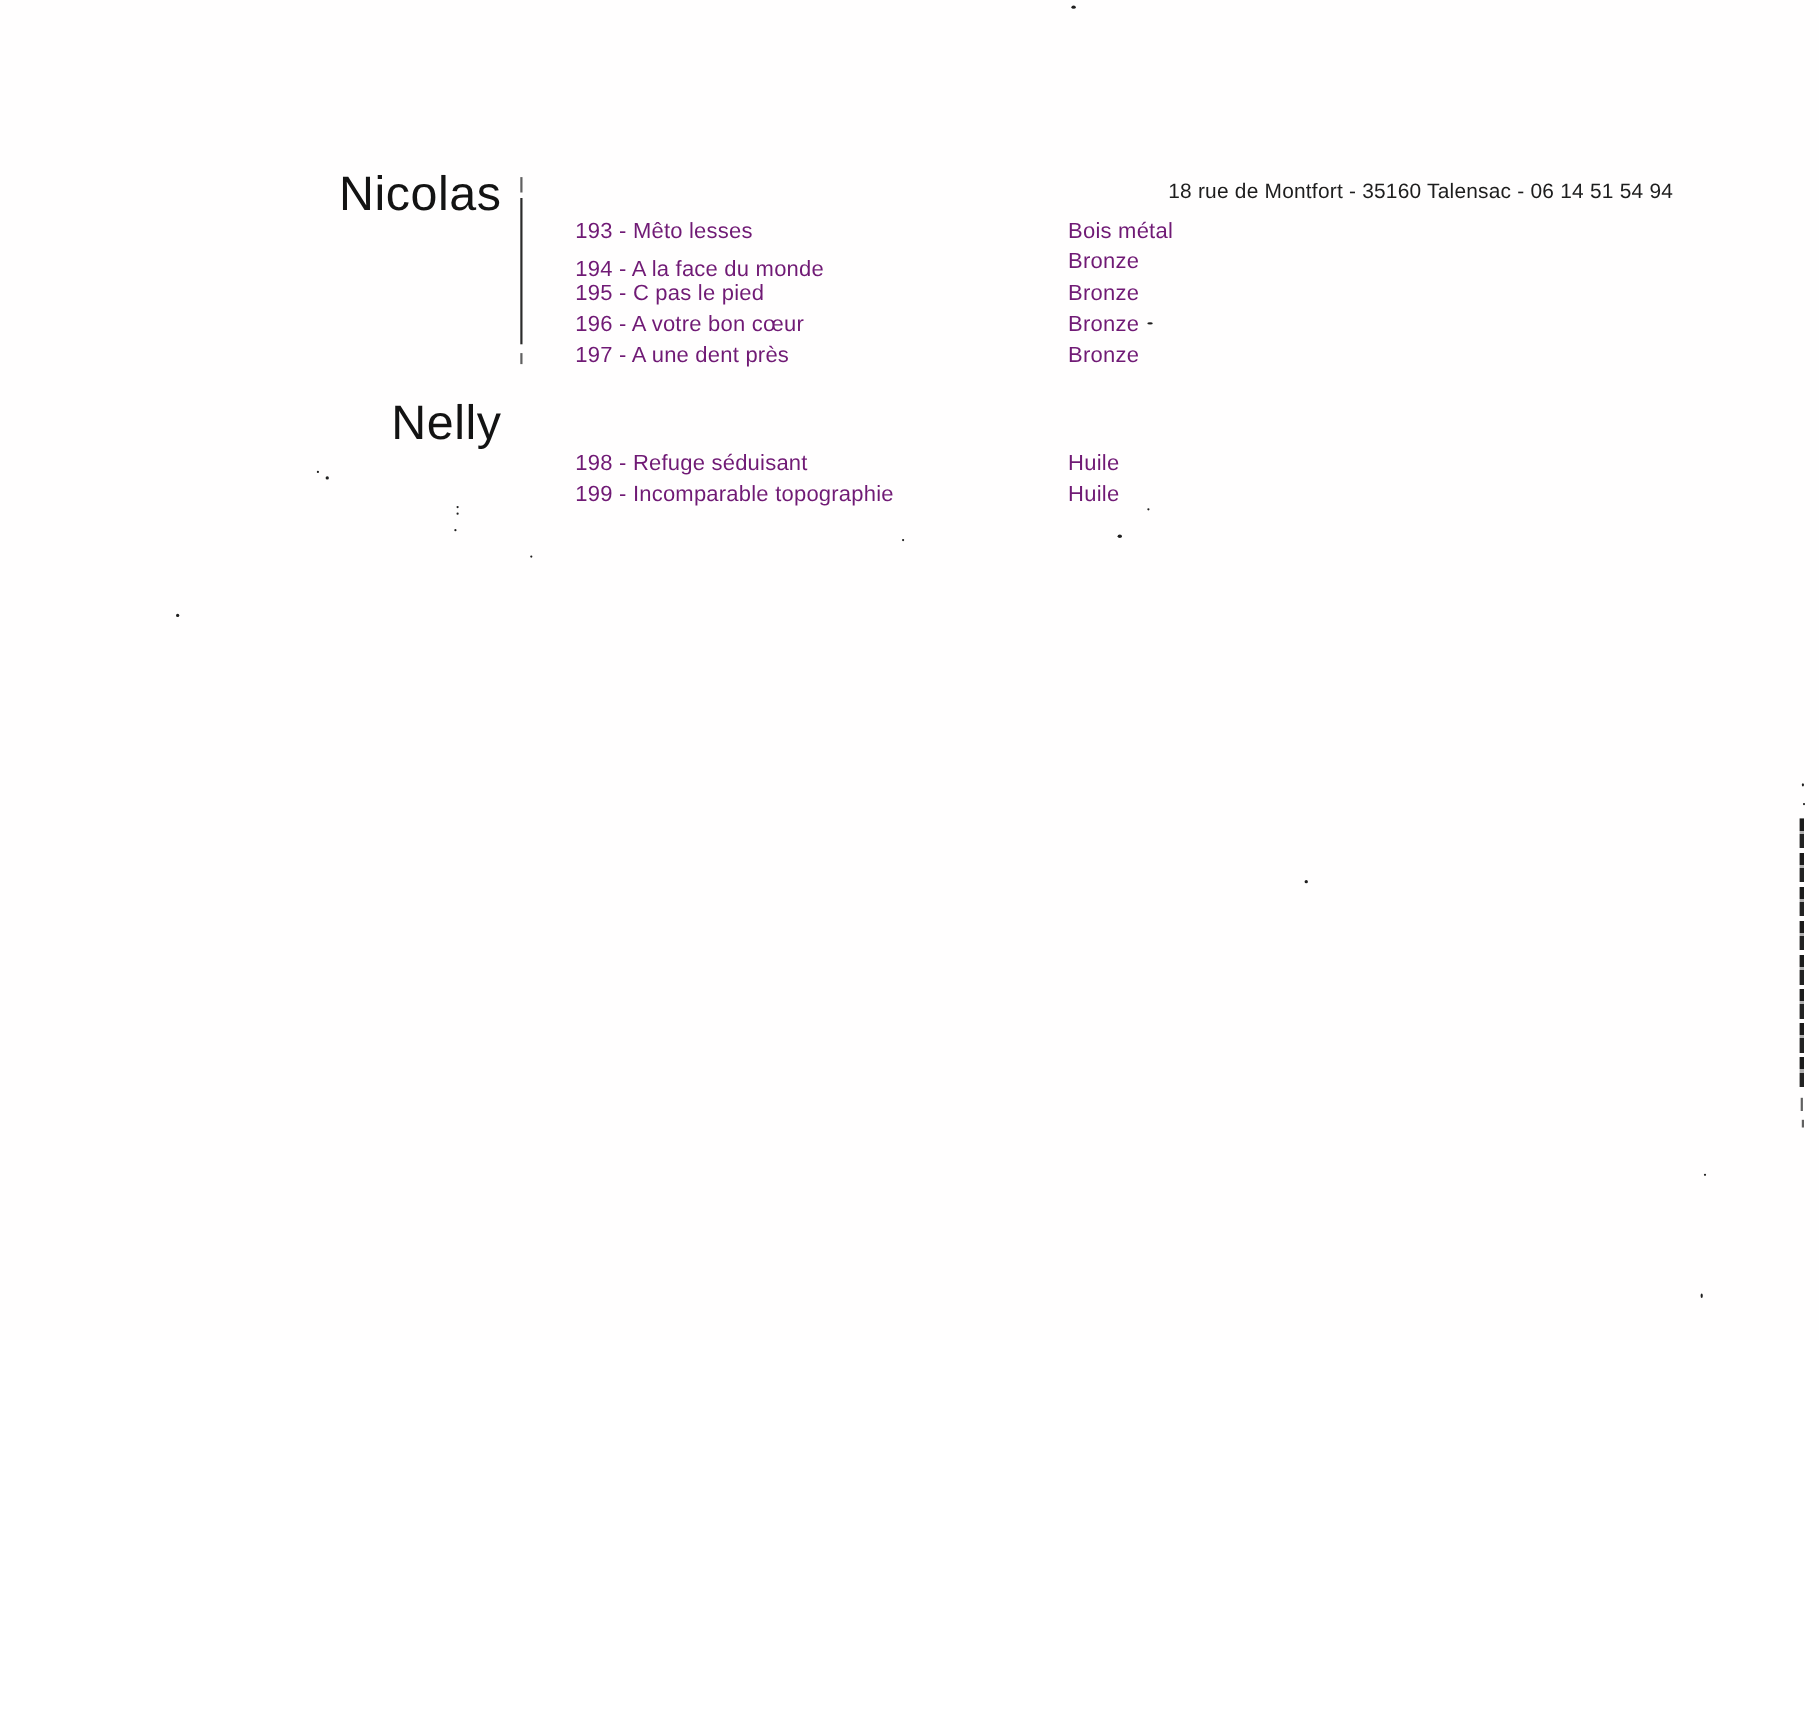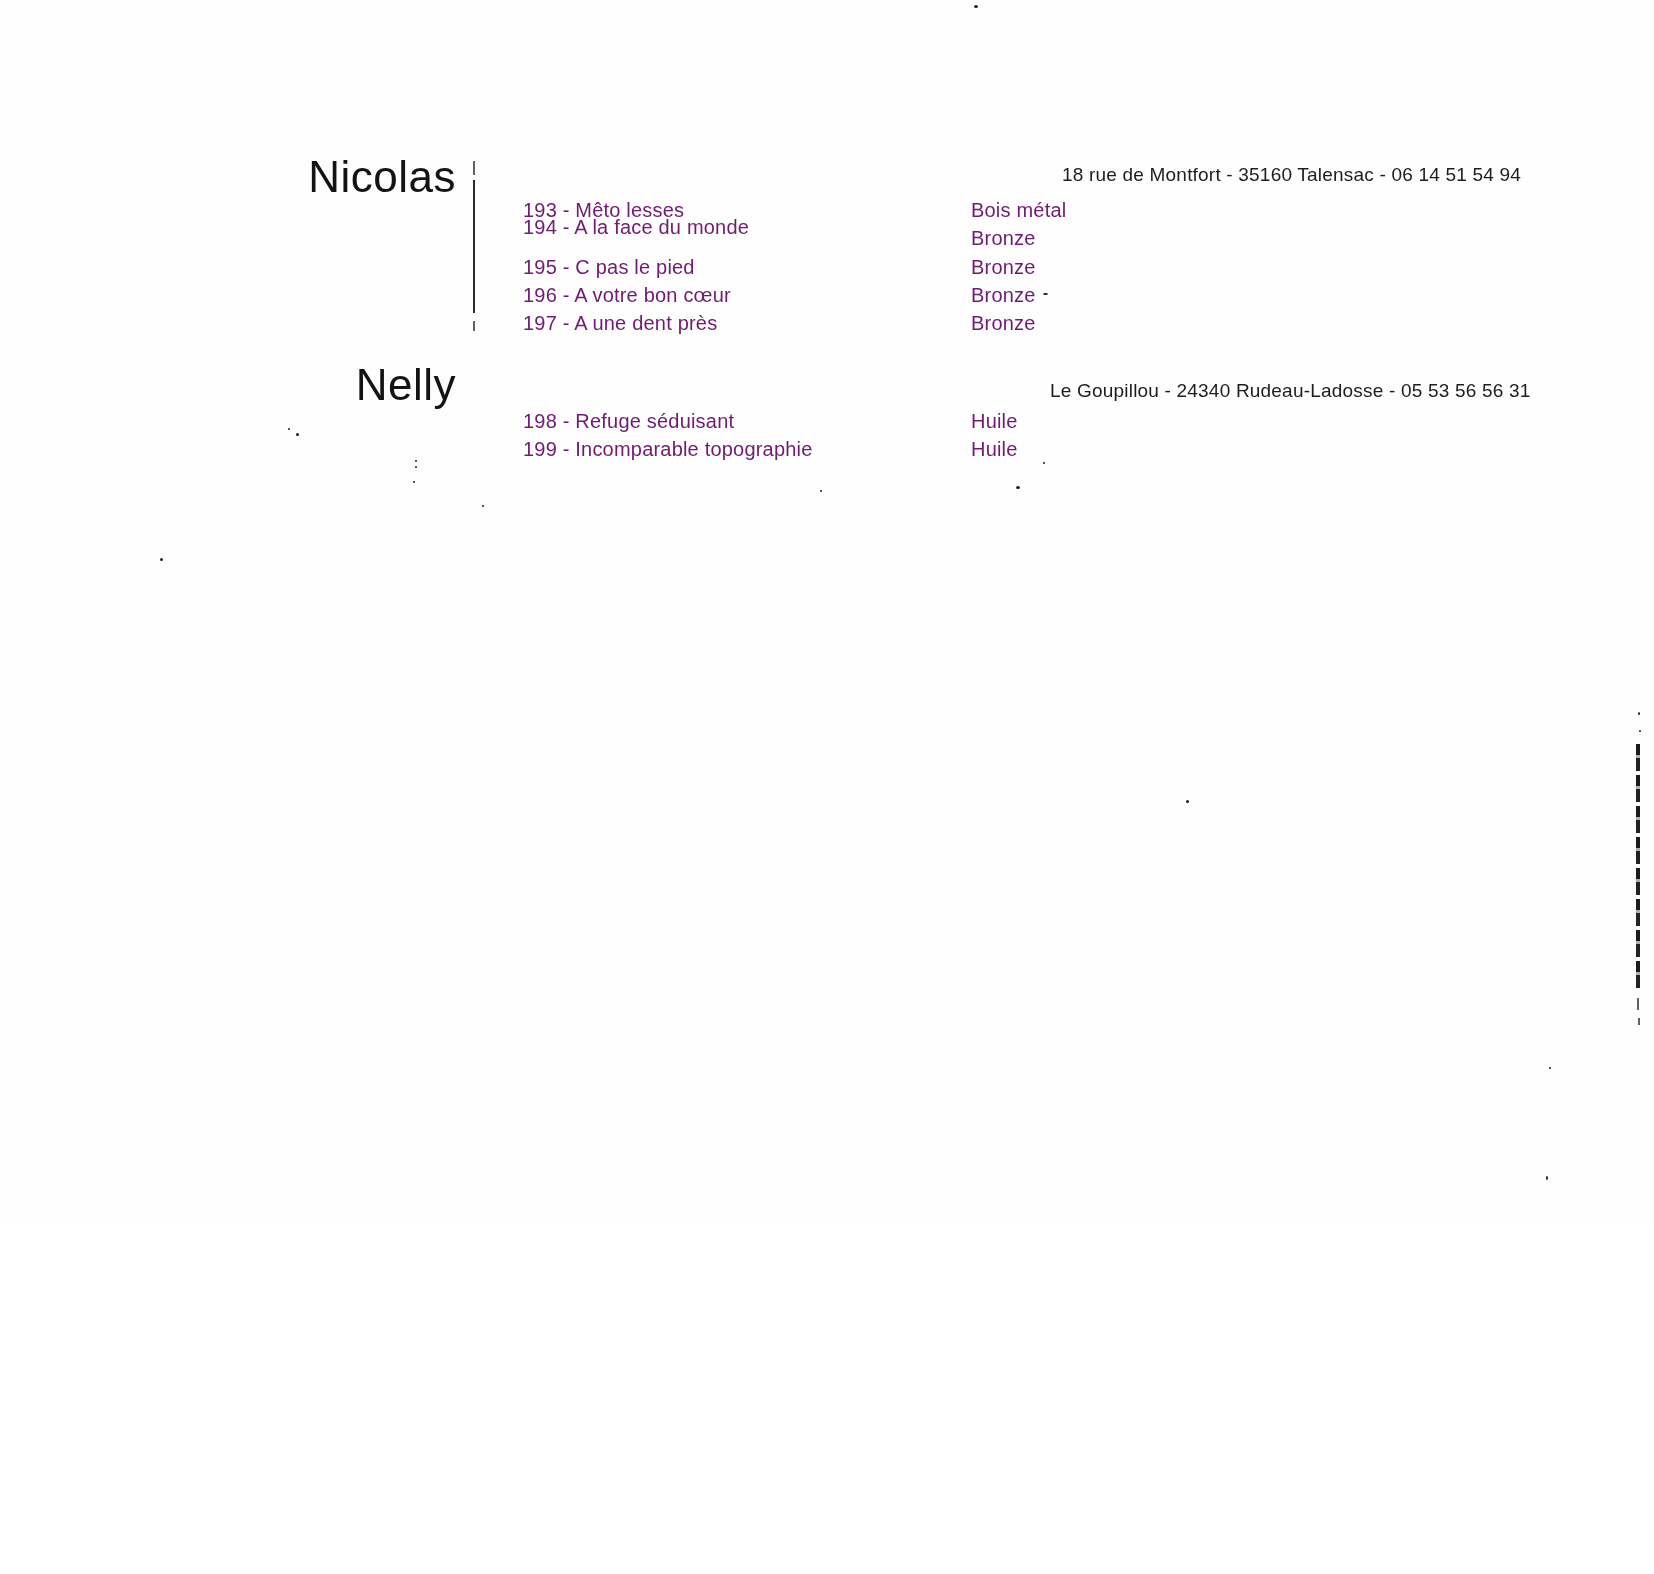--- a/index.html
+++ b/index.html
@@ -76,36 +76,35 @@
   <div class="vline faint" style="left:473px; top:161px; height:14px;"></div>
   <div class="vline" style="left:473px; top:180px; height:133px;"></div>
   <div class="vline faint" style="left:473px; top:321px; height:10px;"></div>
 
 
   <div class="abs addr" style="left:1062px; top:164px;">18 rue de Montfort - 35160 Talensac - 06 14 51 54 94</div>
 
   <div class="abs work" style="left:523px; top:199px;">193 - Mêto lesses</div>
   <div class="abs work" style="left:971px; top:199px;">Bois métal</div>
 
-  <div class="abs work" style="left:523px; top:216px;">194 - A la face du monde</div>
+  <div class="abs work" style="left:523px; top:234px;">194 - A la face du monde</div>
   <div class="abs work" style="left:971px; top:227px;">Bronze</div>
 
   <div class="abs work" style="left:523px; top:256px;">195 - C pas le pied</div>
   <div class="abs work" style="left:971px; top:256px;">Bronze</div>
 
   <div class="abs work" style="left:523px; top:284px;">196 - A votre bon cœur</div>
   <div class="abs work" style="left:971px; top:284px;">Bronze</div>
 
   <div class="abs work" style="left:523px; top:312px;">197 - A une dent près</div>
   <div class="abs work" style="left:971px; top:312px;">Bronze</div>
 
   <div class="abs hdr first-name" style="left:300px; top:363px; width:156px;">Nelly</div>
 
 
-  <div class="abs addr" style="left:1050px; top:380px;">Le Goupillou - 24340 Rudeau-Ladosse - 05 53 56 56 31</div>
 
   <div class="abs work" style="left:523px; top:410px;">198 - Refuge séduisant</div>
   <div class="abs work" style="left:971px; top:410px;">Huile</div>
 
   <div class="abs work" style="left:523px; top:438px;">199 - Incomparable topographie</div>
   <div class="abs work" style="left:971px; top:438px;">Huile</div>
 
   <div class="bind-line" style="left:1636px; top:744px; height:246px;"></div>
   <div class="vline faint" style="left:1637px; top:998px; height:12px;"></div>
   <div class="vline faint" style="left:1638px; top:1018px; height:7px;"></div>

